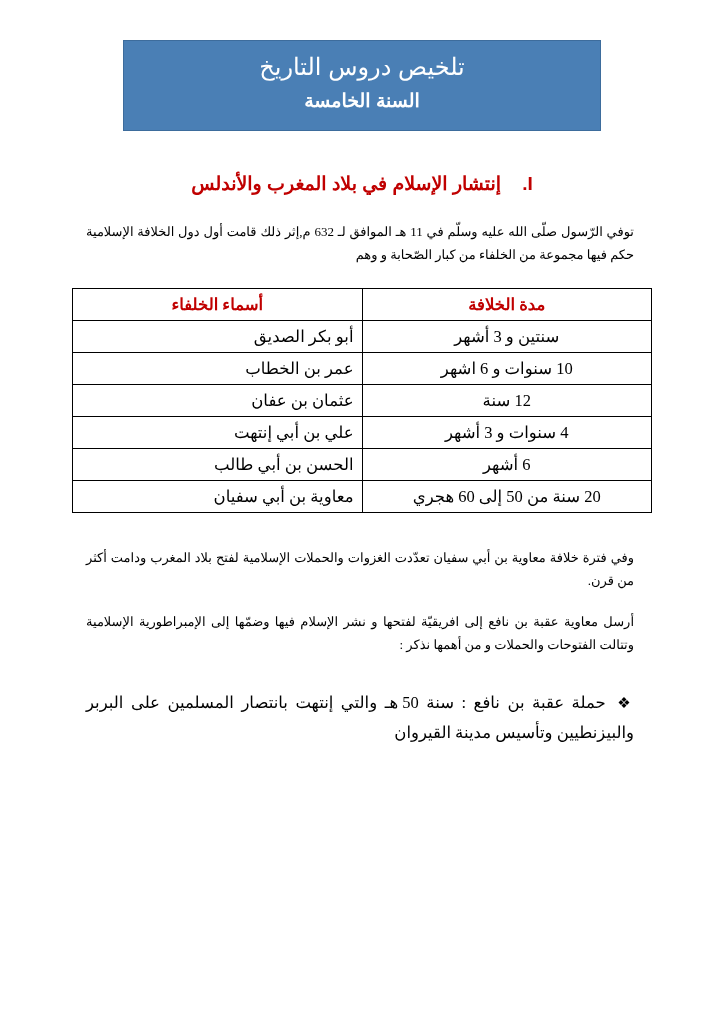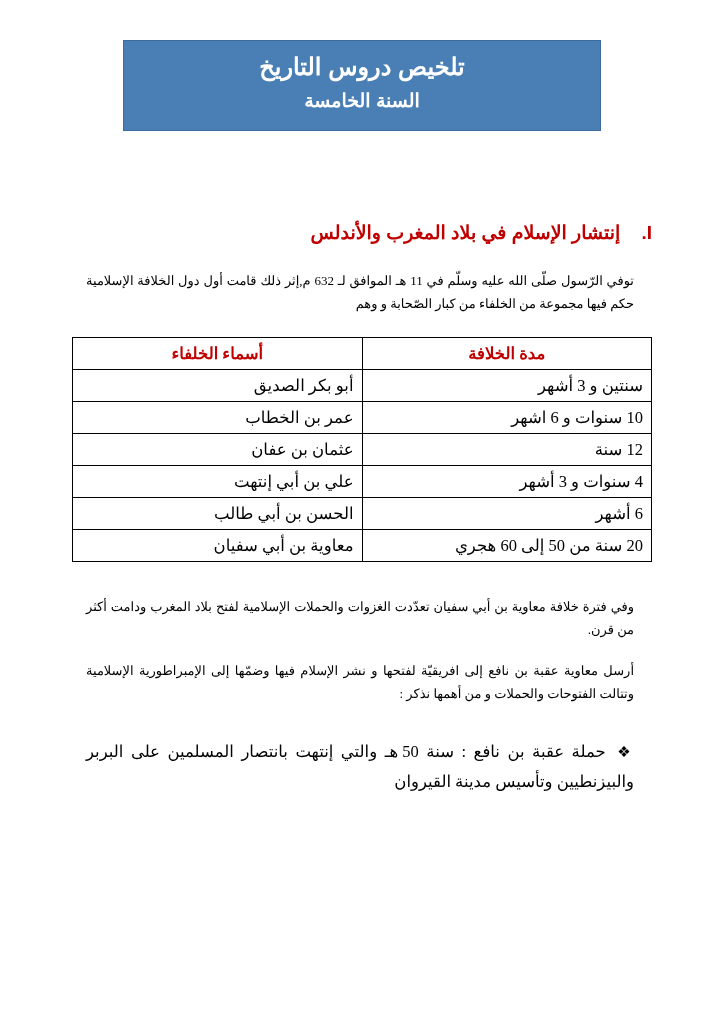--- a/index.html
+++ b/index.html
@@ -29,35 +29,36 @@
     width: 478px;
     background: #4a7fb5;
     border: 1px solid #3d6c9c;
     color: #ffffff;
     text-align: center;
     padding: 10px 6px 14px 6px;
     box-sizing: border-box;
   }
   .title-banner .line1 {
     font-size: 24px;
-    font-weight: bold;
+    font-weight: normal;
     line-height: 1.35;
     font-family: "Liberation Sans", sans-serif;
   }
   .title-banner .line2 {
     font-size: 19px;
     font-weight: bold;
     line-height: 1.5;
     margin-top: 4px;
     font-family: "Liberation Sans", sans-serif;
   }
 
   
   .section-heading {
-    margin-top: 90px;
+    margin-top: 41px;
+    text-align: center;
     color: #c00000;
     font-size: 19px;
     font-weight: bold;
     font-family: "Liberation Sans", sans-serif;
     direction: rtl;
   }
   .section-heading .num {
     color: #c00000;
     font-weight: bold;
   }
@@ -103,21 +104,21 @@
     height: 25px;
   }
   table.caliphs th {
     color: #c00000;
     font-weight: bold;
     text-align: center;
   }
   table.caliphs td.name {
   }
   table.caliphs td.dur {
-    text-align: right;
+    text-align: center;
   }
   table.caliphs col.c-dur { width: 50%; }
   table.caliphs col.c-name { width: 50%; }
 
   
   .bullet-block {
     margin-top: 32px;
     margin-right: 18px;
     margin-left: 14px;
     direction: rtl;

